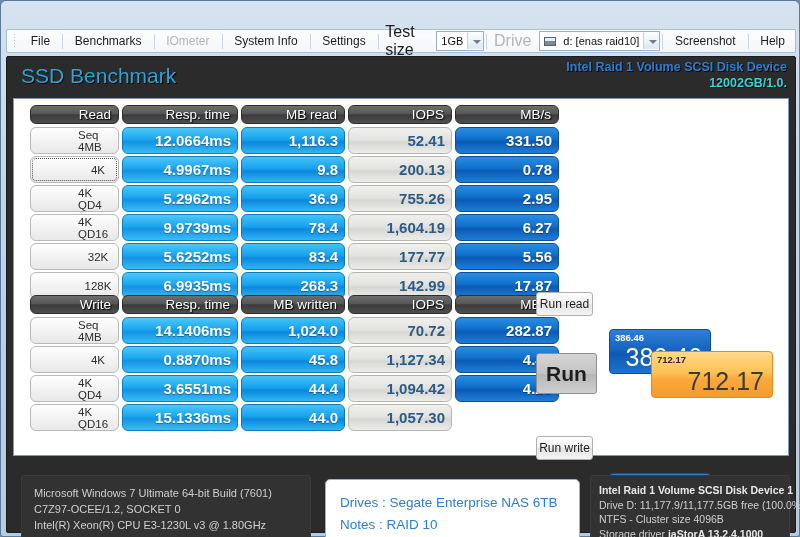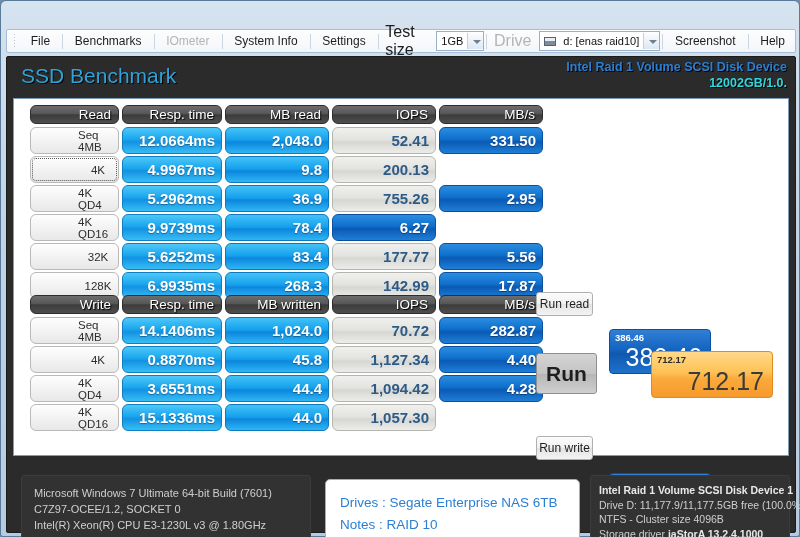--- a/index.html
+++ b/index.html
@@ -144,21 +144,21 @@
   
   .tbl { position:absolute; }
   .trow { display:flex; height:27px; margin-bottom:2px; }
   .hrow { height:19px; margin-bottom:3px; }
   .cell {
     margin-right:3px; border-radius:6px;
     display:flex; align-items:center;
     font-size:15px; overflow:hidden; position:relative;
   }
   .c-label { width:89px; justify-content:center; }
-  .c-resp  { width:100px; justify-content:flex-end; padding-right:6px; }
+  .c-resp  { width:116px; justify-content:flex-end; padding-right:6px; }
   .c-mb    { width:104px; justify-content:flex-end; padding-right:6px; }
   .c-iops  { width:104px; justify-content:flex-end; padding-right:6px; }
   .c-mbs   { width:104px; justify-content:flex-end; padding-right:6px; margin-right:0; }
 
   .hdr {
     background: linear-gradient(180deg,#6d6d6d 0%, #575757 45%, #3c3c3c 52%, #4e4e4e 100%);
     color:#ffffff; font-size:13.5px;
     justify-content:flex-end; padding-right:7px;
     border:1px solid #2d2d2d;
     text-shadow: 1px 1px 1px #000;
@@ -320,41 +320,43 @@
           <div class="cell hdr c-label h-label">Read</div>
           <div class="cell hdr c-resp">Resp. time</div>
           <div class="cell hdr c-mb">MB read</div>
           <div class="cell hdr c-iops">IOPS</div>
           <div class="cell hdr c-mbs">MB/s</div>
         </div>
 
         <div class="trow">
           <div class="cell lbl c-label">Seq 4MB</div>
           <div class="cell blue-l c-resp">12.0664ms</div>
-          <div class="cell blue-m c-mb">2,048.0</div>
+          <div class="cell blue-m c-mb">1,116.3</div>
           <div class="cell grey c-iops">52.41</div>
           <div class="cell blue-d c-mbs">331.50</div>
         </div>
         <div class="trow">
           <div class="cell lbl c-label focus">4K</div>
           <div class="cell blue-l c-resp">4.9967ms</div>
           <div class="cell blue-m c-mb">9.8</div>
           <div class="cell grey c-iops">200.13</div>
+          <div class="cell blue-d c-mbs">0.78</div>
         </div>
         <div class="trow">
           <div class="cell lbl c-label">4K QD4</div>
           <div class="cell blue-l c-resp">5.2962ms</div>
           <div class="cell blue-m c-mb">36.9</div>
           <div class="cell grey c-iops">755.26</div>
           <div class="cell blue-d c-mbs">2.95</div>
         </div>
         <div class="trow">
           <div class="cell lbl c-label">4K QD16</div>
           <div class="cell blue-l c-resp">9.9739ms</div>
           <div class="cell blue-m c-mb">78.4</div>
+          <div class="cell grey c-iops">1,604.19</div>
           <div class="cell blue-d c-mbs">6.27</div>
         </div>
         <div class="trow">
           <div class="cell lbl c-label">32K</div>
           <div class="cell blue-l c-resp">5.6252ms</div>
           <div class="cell blue-m c-mb">83.4</div>
           <div class="cell grey c-iops">177.77</div>
           <div class="cell blue-d c-mbs">5.56</div>
         </div>
         <div class="trow">

